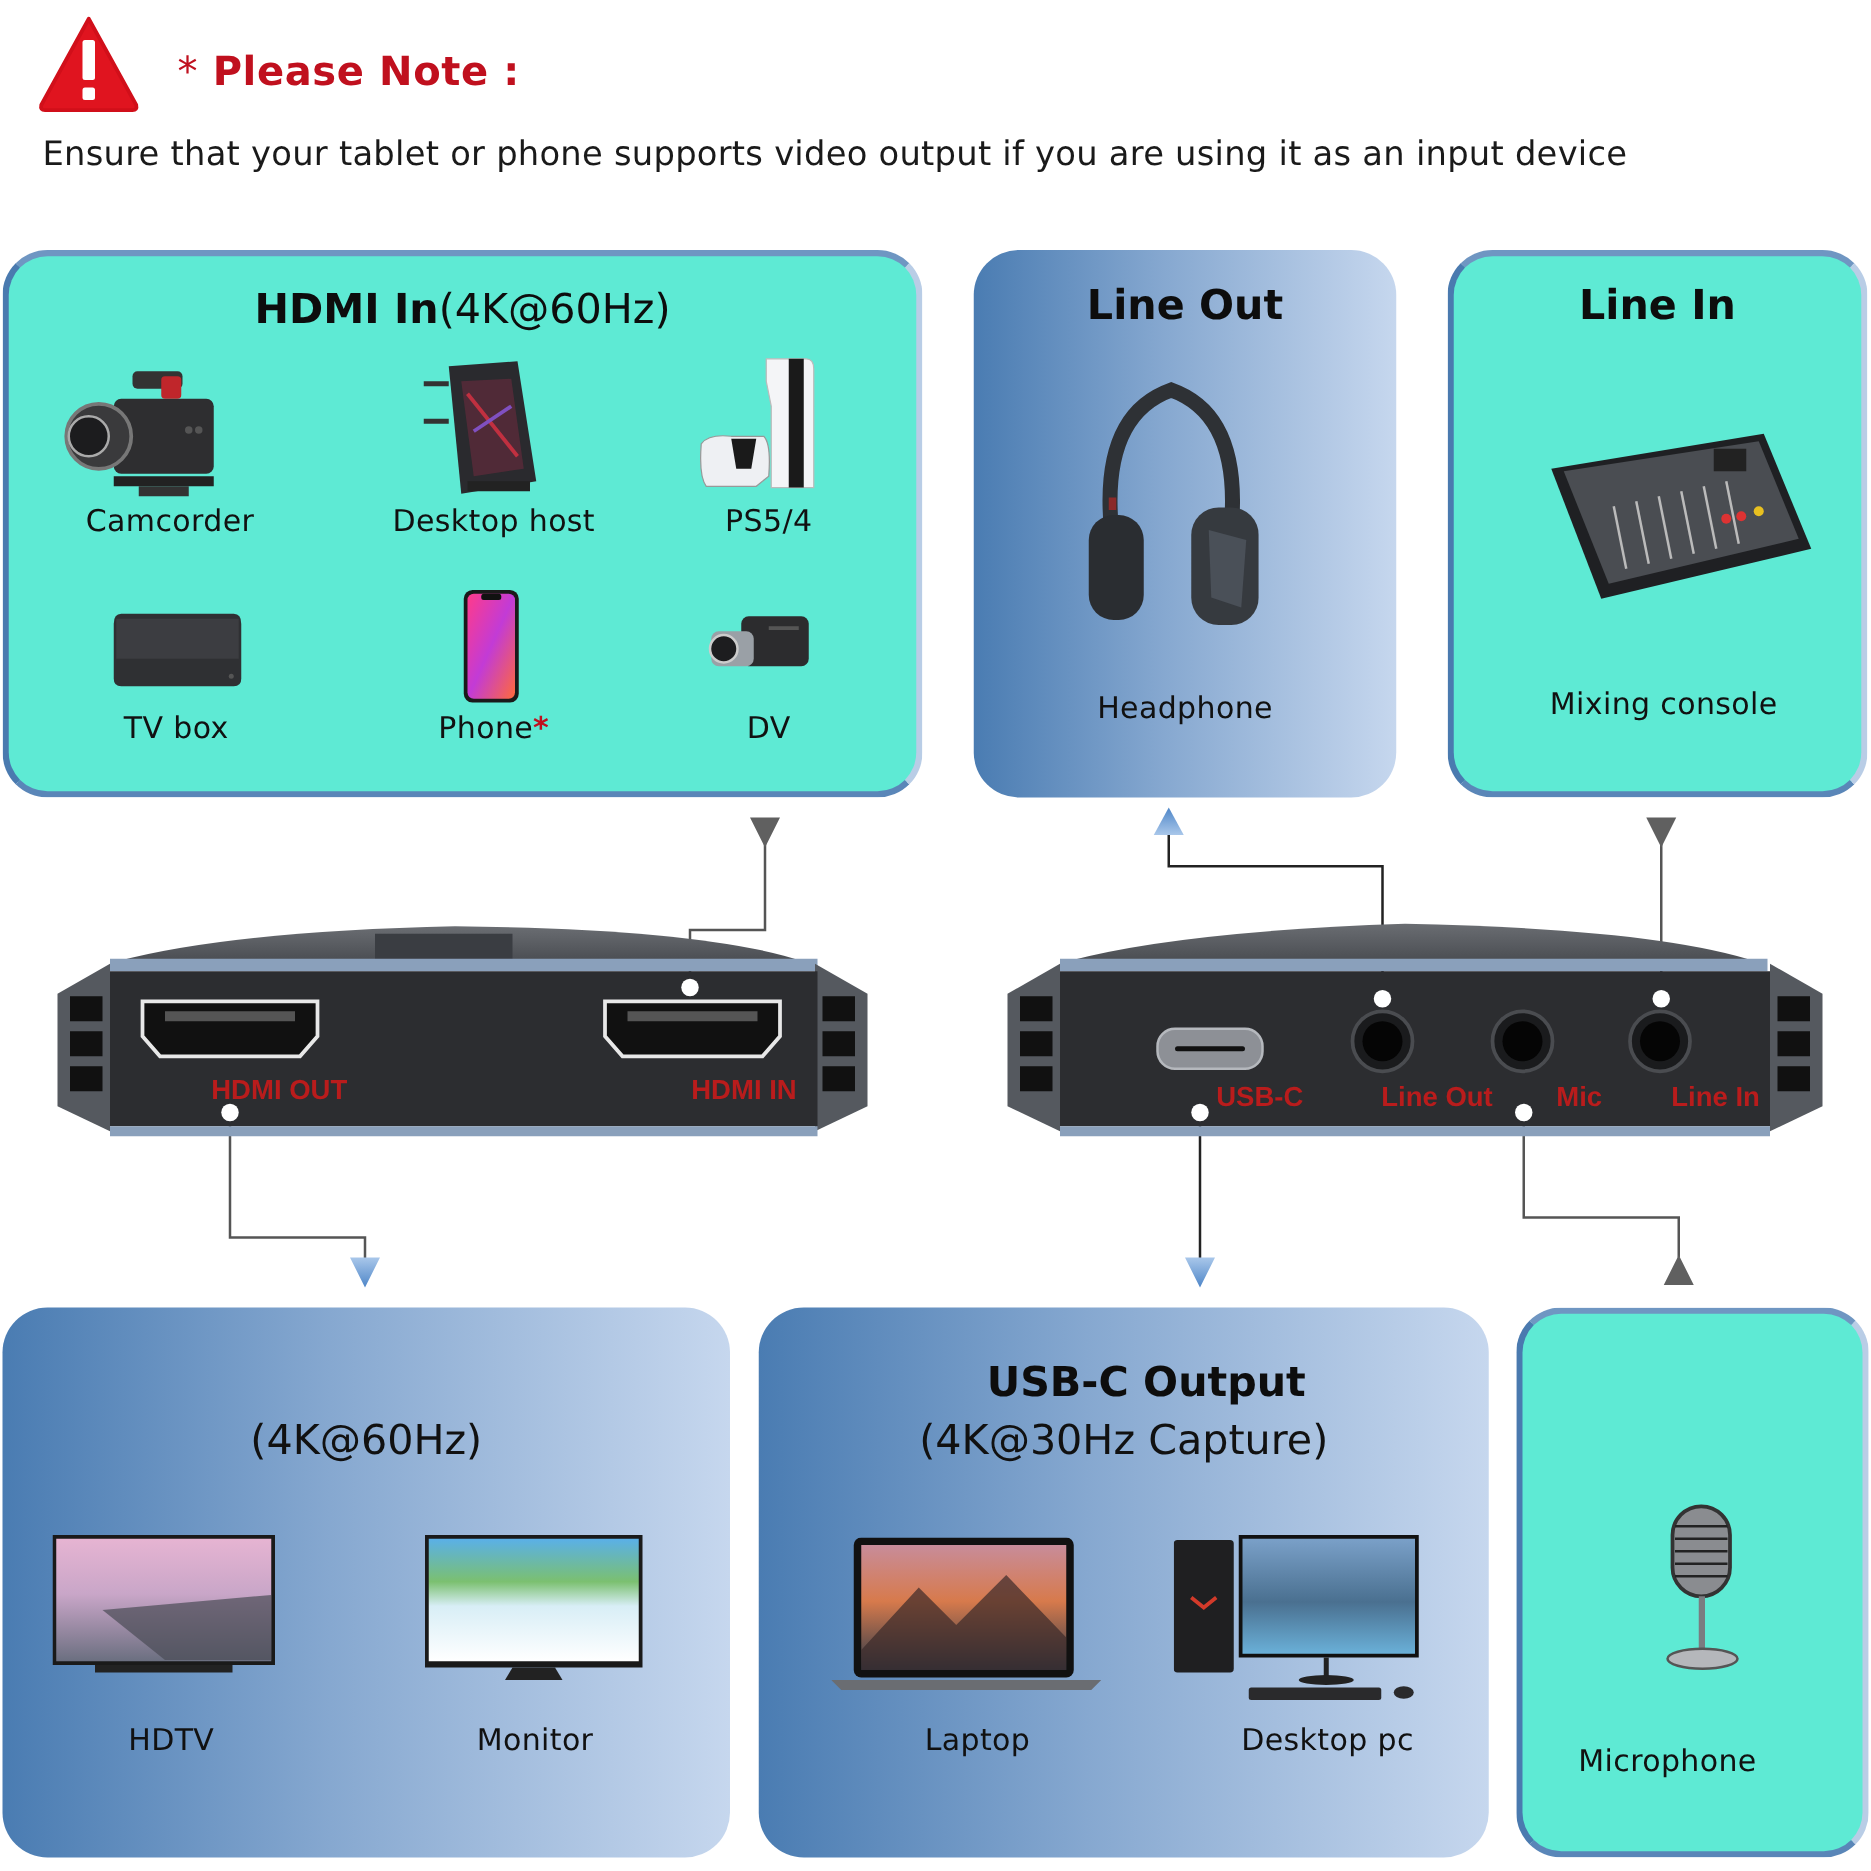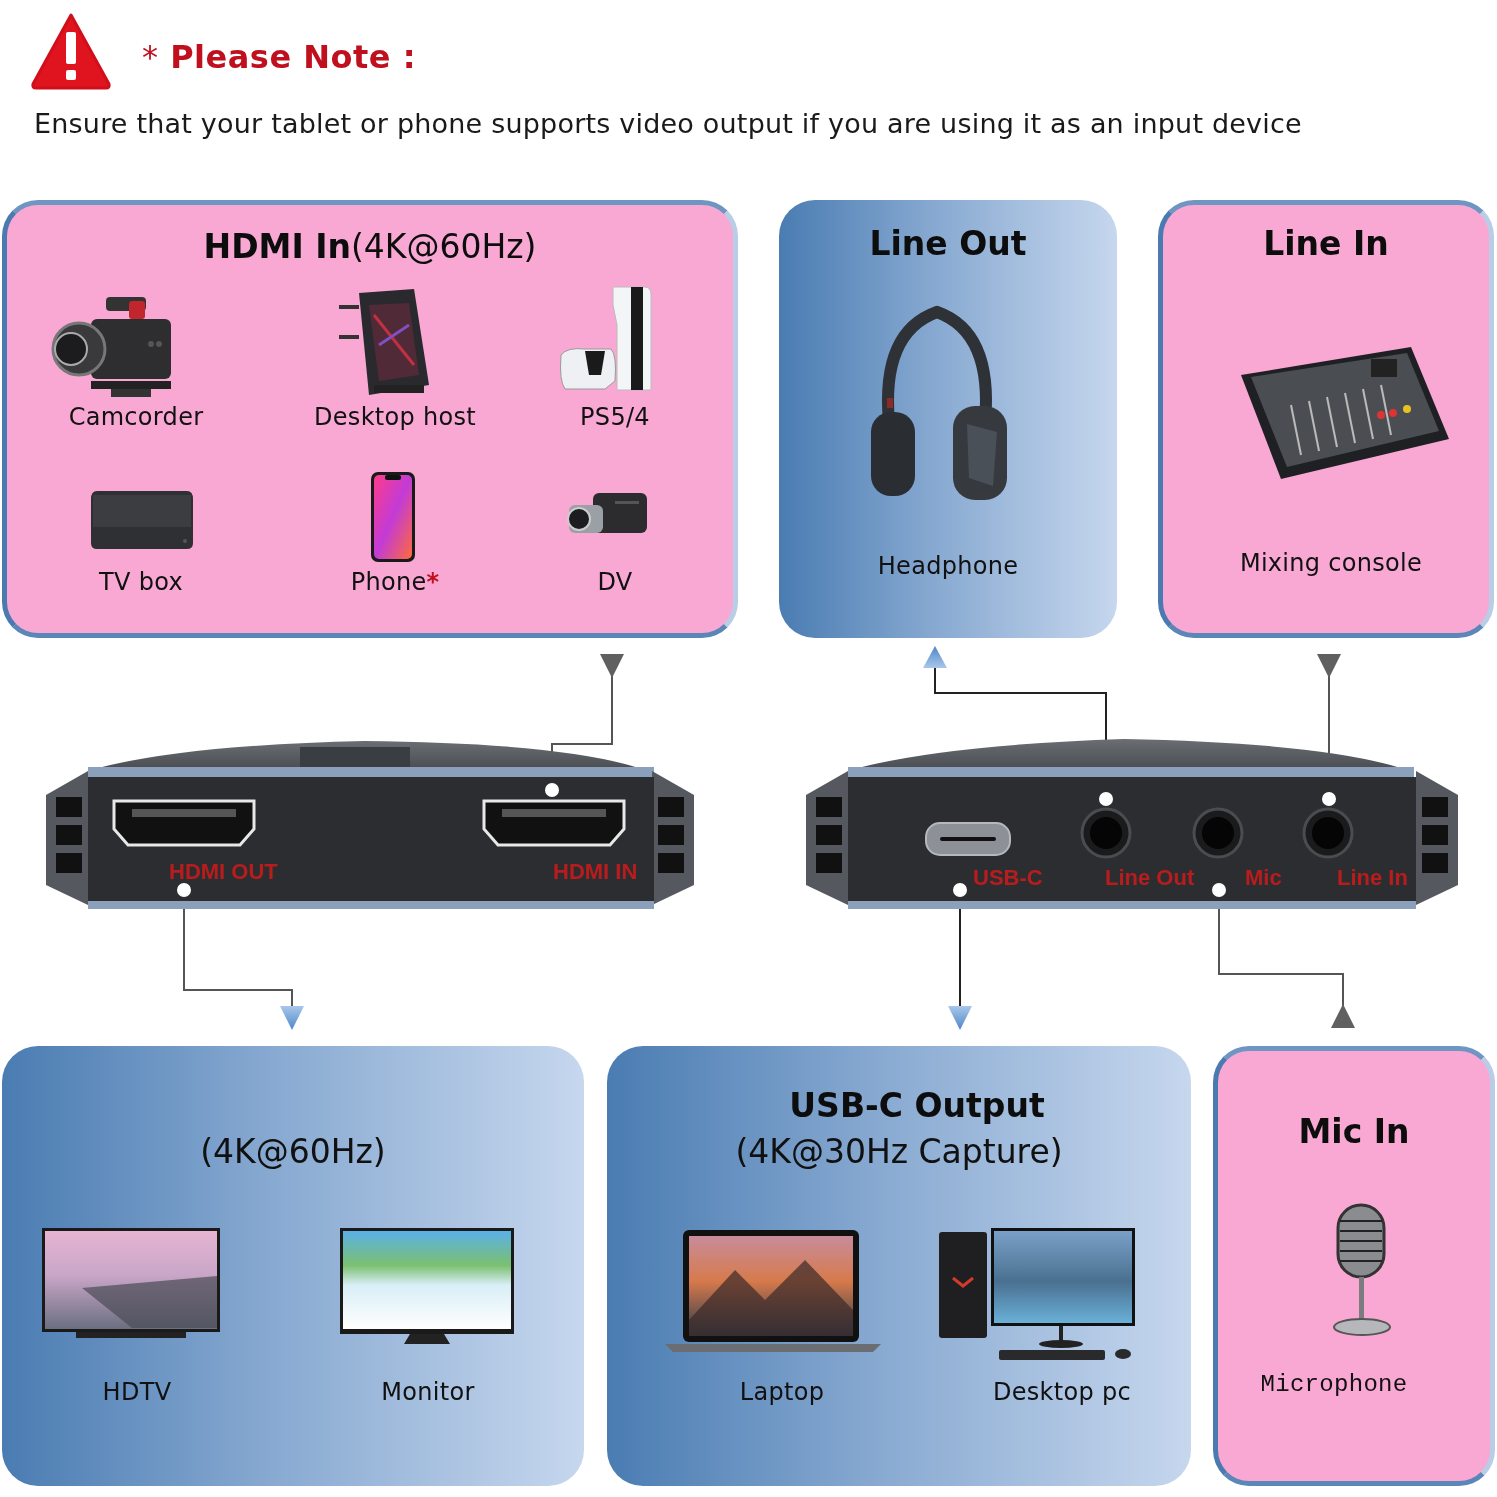--- a/index.html
+++ b/index.html
@@ -9,21 +9,21 @@
   .abs { position: absolute; }
 
   
   .warn-icon { left: 30px; top: 12px; width: 82px; height: 78px; }
   .note-title { left: 142px; top: 38px; font-size: 32px; font-weight: bold; color: #c0101e; letter-spacing: 0.5px; }
   .note-title .star { font-weight: normal; }
   .note-text { left: 34px; top: 108px; font-size: 27px; color: #1a1a1a; white-space: nowrap; letter-spacing: 0.2px; }
 
   
   .card { position: absolute; border-radius: 36px; }
-  .card-outline { background: #f9a8d4; border: 5px solid #4a7aaf; border-right-color: #b9cde6; border-top-color: #6f96c2; border-bottom-color: #5a86b8; }
+  .card-outline { background: #5eead4; border: 5px solid #4a7aaf; border-right-color: #b9cde6; border-top-color: #6f96c2; border-bottom-color: #5a86b8; }
   .card-filled { background: linear-gradient(90deg, #4a7cb2 0%, #86a8d0 45%, #c6d7ee 100%); }
 
   .card-title { position: absolute; left: 0; right: 0; text-align: center; font-weight: bold; font-size: 33px; color: #0d0d0d; }
   .card-sub { position: absolute; left: 0; right: 0; text-align: center; font-size: 33px; color: #111; }
   .title-light { font-weight: normal; }
 
   .item { position: absolute; text-align: center; }
   .item-label { font-size: 24px; color: #111; white-space: nowrap; letter-spacing: 0.3px; }
   .item-label .red-star { color: #c0101e; font-weight: bold; }
   .thumb { position: absolute; }
@@ -362,29 +362,28 @@
       <rect x="120" y="98" width="4" height="16" fill="#222"></rect>
       <ellipse cx="122" cy="116" rx="22" ry="4" fill="#222"></ellipse>
       <rect x="60" y="122" width="106" height="10" rx="2" fill="#2a2a2c"></rect>
       <ellipse cx="184" cy="126" rx="8" ry="5" fill="#2a2a2c"></ellipse>
     </svg>
   </div>
   <div class="item item-label" style="left:350px; width:210px; top:332px;">Desktop pc</div>
 </div>
 
 <div class="card card-outline" style="left:1213px; top:1046px; width:282px; height:440px;">
-  <div class="card-title" style="top:61px;">Mic In</div>
   <div class="thumb" style="left:110px; top:152px;">
     <svg width="70" height="140" viewBox="0 0 70 140">
       <rect x="10" y="2" width="46" height="72" rx="23" fill="#8a8c90" stroke="#333" stroke-width="3"></rect>
       <g stroke="#222" stroke-width="2">
         <line x1="12" y1="18" x2="54" y2="18"></line>
           <line x1="12" y1="28" x2="54" y2="28"></line>
           <line x1="12" y1="38" x2="54" y2="38"></line>
           <line x1="12" y1="48" x2="54" y2="48"></line>
           <line x1="12" y1="58" x2="54" y2="58"></line>
       </g>
       <rect x="31" y="74" width="5" height="46" fill="#7a7c80"></rect>
       <ellipse cx="34" cy="124" rx="28" ry="8" fill="#b5b7bb" stroke="#555" stroke-width="2"></ellipse>
     </svg>
   </div>
-  <div class="item item-label" style="left:0; width:232px; top:320px;font-family:Liberation Mono, monospace;">Microphone</div>
+  <div class="item item-label" style="left:0; width:232px; top:344px;">Microphone</div>
 </div>
 
 </body></html>

